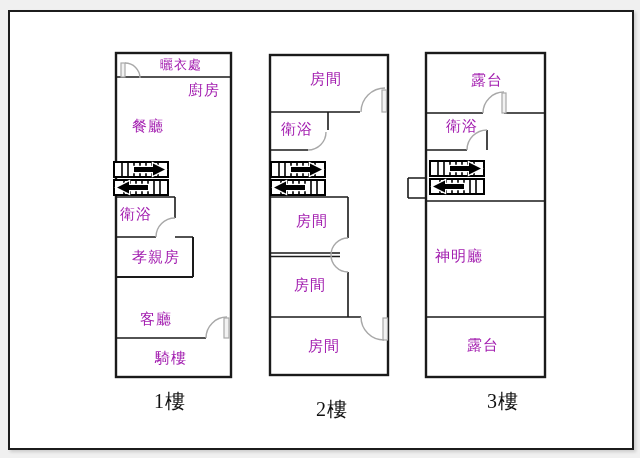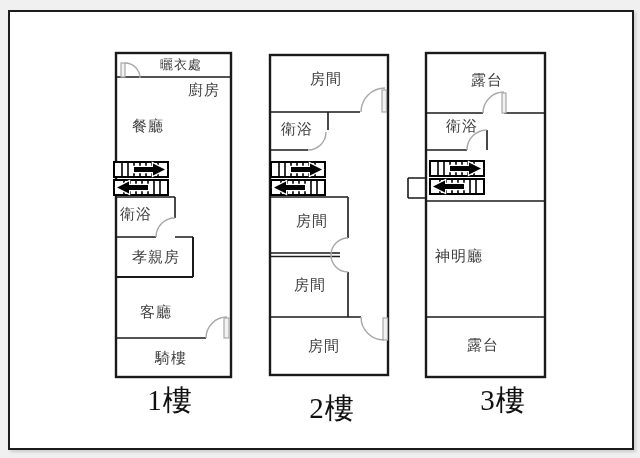--- a/index.html
+++ b/index.html
@@ -10,26 +10,26 @@
     color:#1a1a1a;
   }
   .paper{
     position:absolute;left:8px;top:10px;width:626px;height:440px;
     box-sizing:border-box;background:#ffffff;border:2px solid #1c1c1c;
     box-shadow:2px 2px 3px rgba(0,0,0,0.15);
   }
   svg.plan-overlay{position:absolute;left:0;top:0;width:640px;height:458px;}
   .room-label{
     position:absolute;transform:translate(-50%,-50%);
-    font-size:15px;letter-spacing:1px;white-space:nowrap;color:#404040;
+    font-size:15px;letter-spacing:1px;white-space:nowrap;color:#a21caf;
   }
   .room-label.small{font-size:13px;}
   .floor-caption{
     position:absolute;transform:translate(-50%,-50%);
-    font-size:29px;letter-spacing:1px;white-space:nowrap;color:#111;
+    font-size:20px;letter-spacing:1px;white-space:nowrap;color:#111;
   }
   .wall{stroke:#1a1a1a;fill:none;}
   .wall-outer{stroke-width:2.4;}
   .wall-inner{stroke-width:1.6;}
   .wall-thick{stroke-width:2;}
   .door-arc{stroke:#a8a8a8;stroke-width:1.4;fill:none;}
   .door-leaf{fill:#f2f2f2;stroke:#a8a8a8;stroke-width:1.2;}
 </style>
 </head>
 <body>
@@ -122,21 +122,21 @@
   </g>
   <use href="#stairs-right" x="429" y="160" width="56" height="17"></use>
   <use href="#stairs-left" x="429" y="178" width="56" height="17"></use>
 </svg>
 
 <span class="room-label small" style="left:181px;top:65px">曬衣處</span>
 <span class="room-label" style="left:204px;top:90px">廚房</span>
 <span class="room-label" style="left:148px;top:126px">餐廳</span>
 <span class="room-label" style="left:136px;top:214px">衛浴</span>
 <span class="room-label" style="left:156px;top:257px">孝親房</span>
-<span class="room-label" style="left:156px;top:312px">客廳</span>
+<span class="room-label" style="left:156px;top:319px">客廳</span>
 <span class="room-label" style="left:171px;top:358px">騎樓</span>
 <span class="floor-caption" style="left:170px;top:401px">1樓</span>
 
 <span class="room-label" style="left:326px;top:79px">房間</span>
 <span class="room-label" style="left:297px;top:129px">衛浴</span>
 <span class="room-label" style="left:312px;top:221px">房間</span>
 <span class="room-label" style="left:310px;top:285px">房間</span>
 <span class="room-label" style="left:324px;top:346px">房間</span>
 <span class="floor-caption" style="left:332px;top:409px">2樓</span>
 

